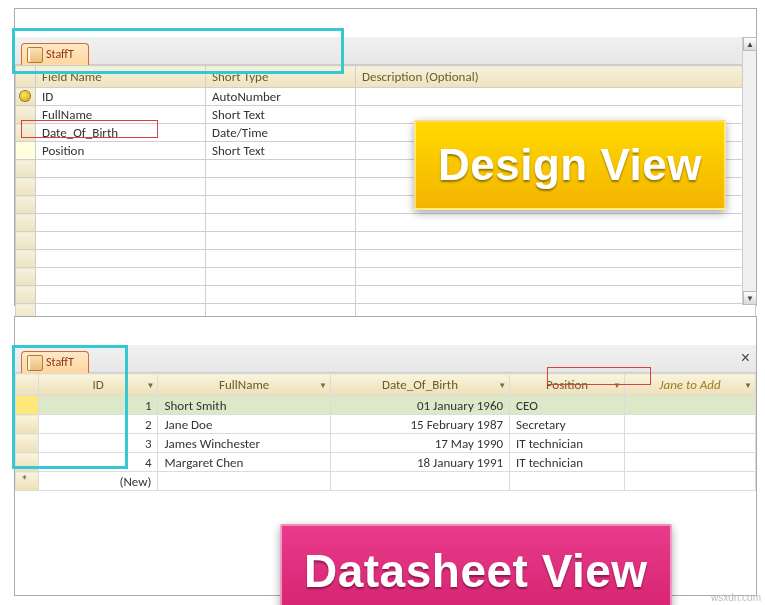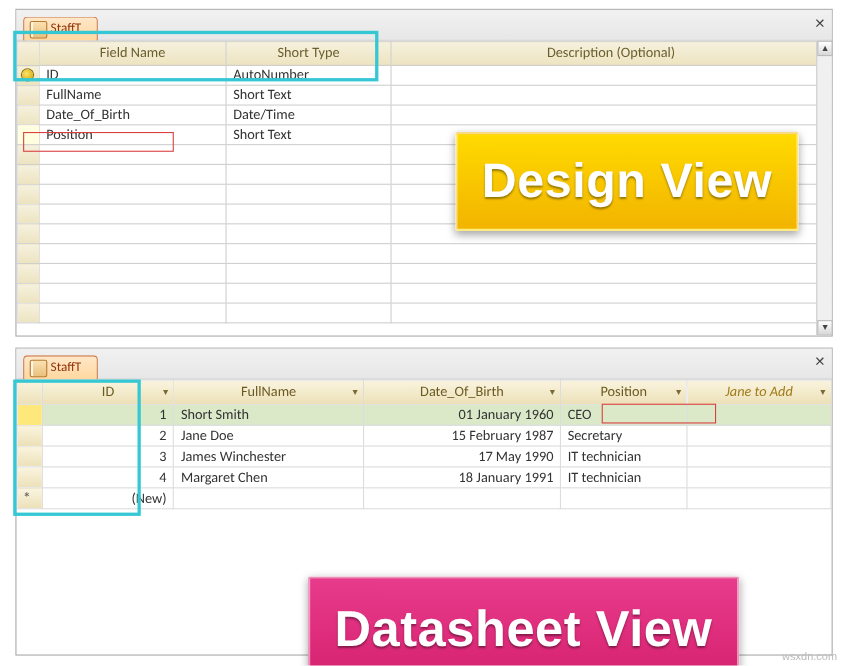--- a/index.html
+++ b/index.html
@@ -23,20 +23,21 @@
     background: #fff;
   }
   .panel.top { top: 8px; height: 298px; }
   .panel.bottom { top: 316px; height: 280px; }
 
   .tabbar {
     position: relative;
     height: 28px;
     background: linear-gradient(#f1f1f1,#e7e7e7);
     border-bottom: 1px solid #ccc;
+    margin-top: 28px;
   }
   .tabbar .tab {
     position: absolute;
     left: 6px;
     top: 6px;
     height: 22px;
     padding: 0 14px 0 24px;
     border: 1px solid #cc6f37;
     border-bottom: none;
     border-radius: 4px 4px 0 0;
@@ -73,21 +74,21 @@
     padding:0 6px;
     font-size:13px;
     text-align:left;
     vertical-align:middle;
     background:#fff;
   }
   .design-grid th {
     background: linear-gradient(#f6f1de,#ece3bf);
     color:#6b5e2e;
     font-weight:normal;
-    text-align:center;
+    text-align:left;
     height:22px;
   }
   .design-grid .rowhdr {
     width:20px;
     background: linear-gradient(#f6f1de,#ece3bf);
     border-right:1px solid #ccc;
     padding:0;
     position:relative;
   }
   .design-grid .pk::after{

